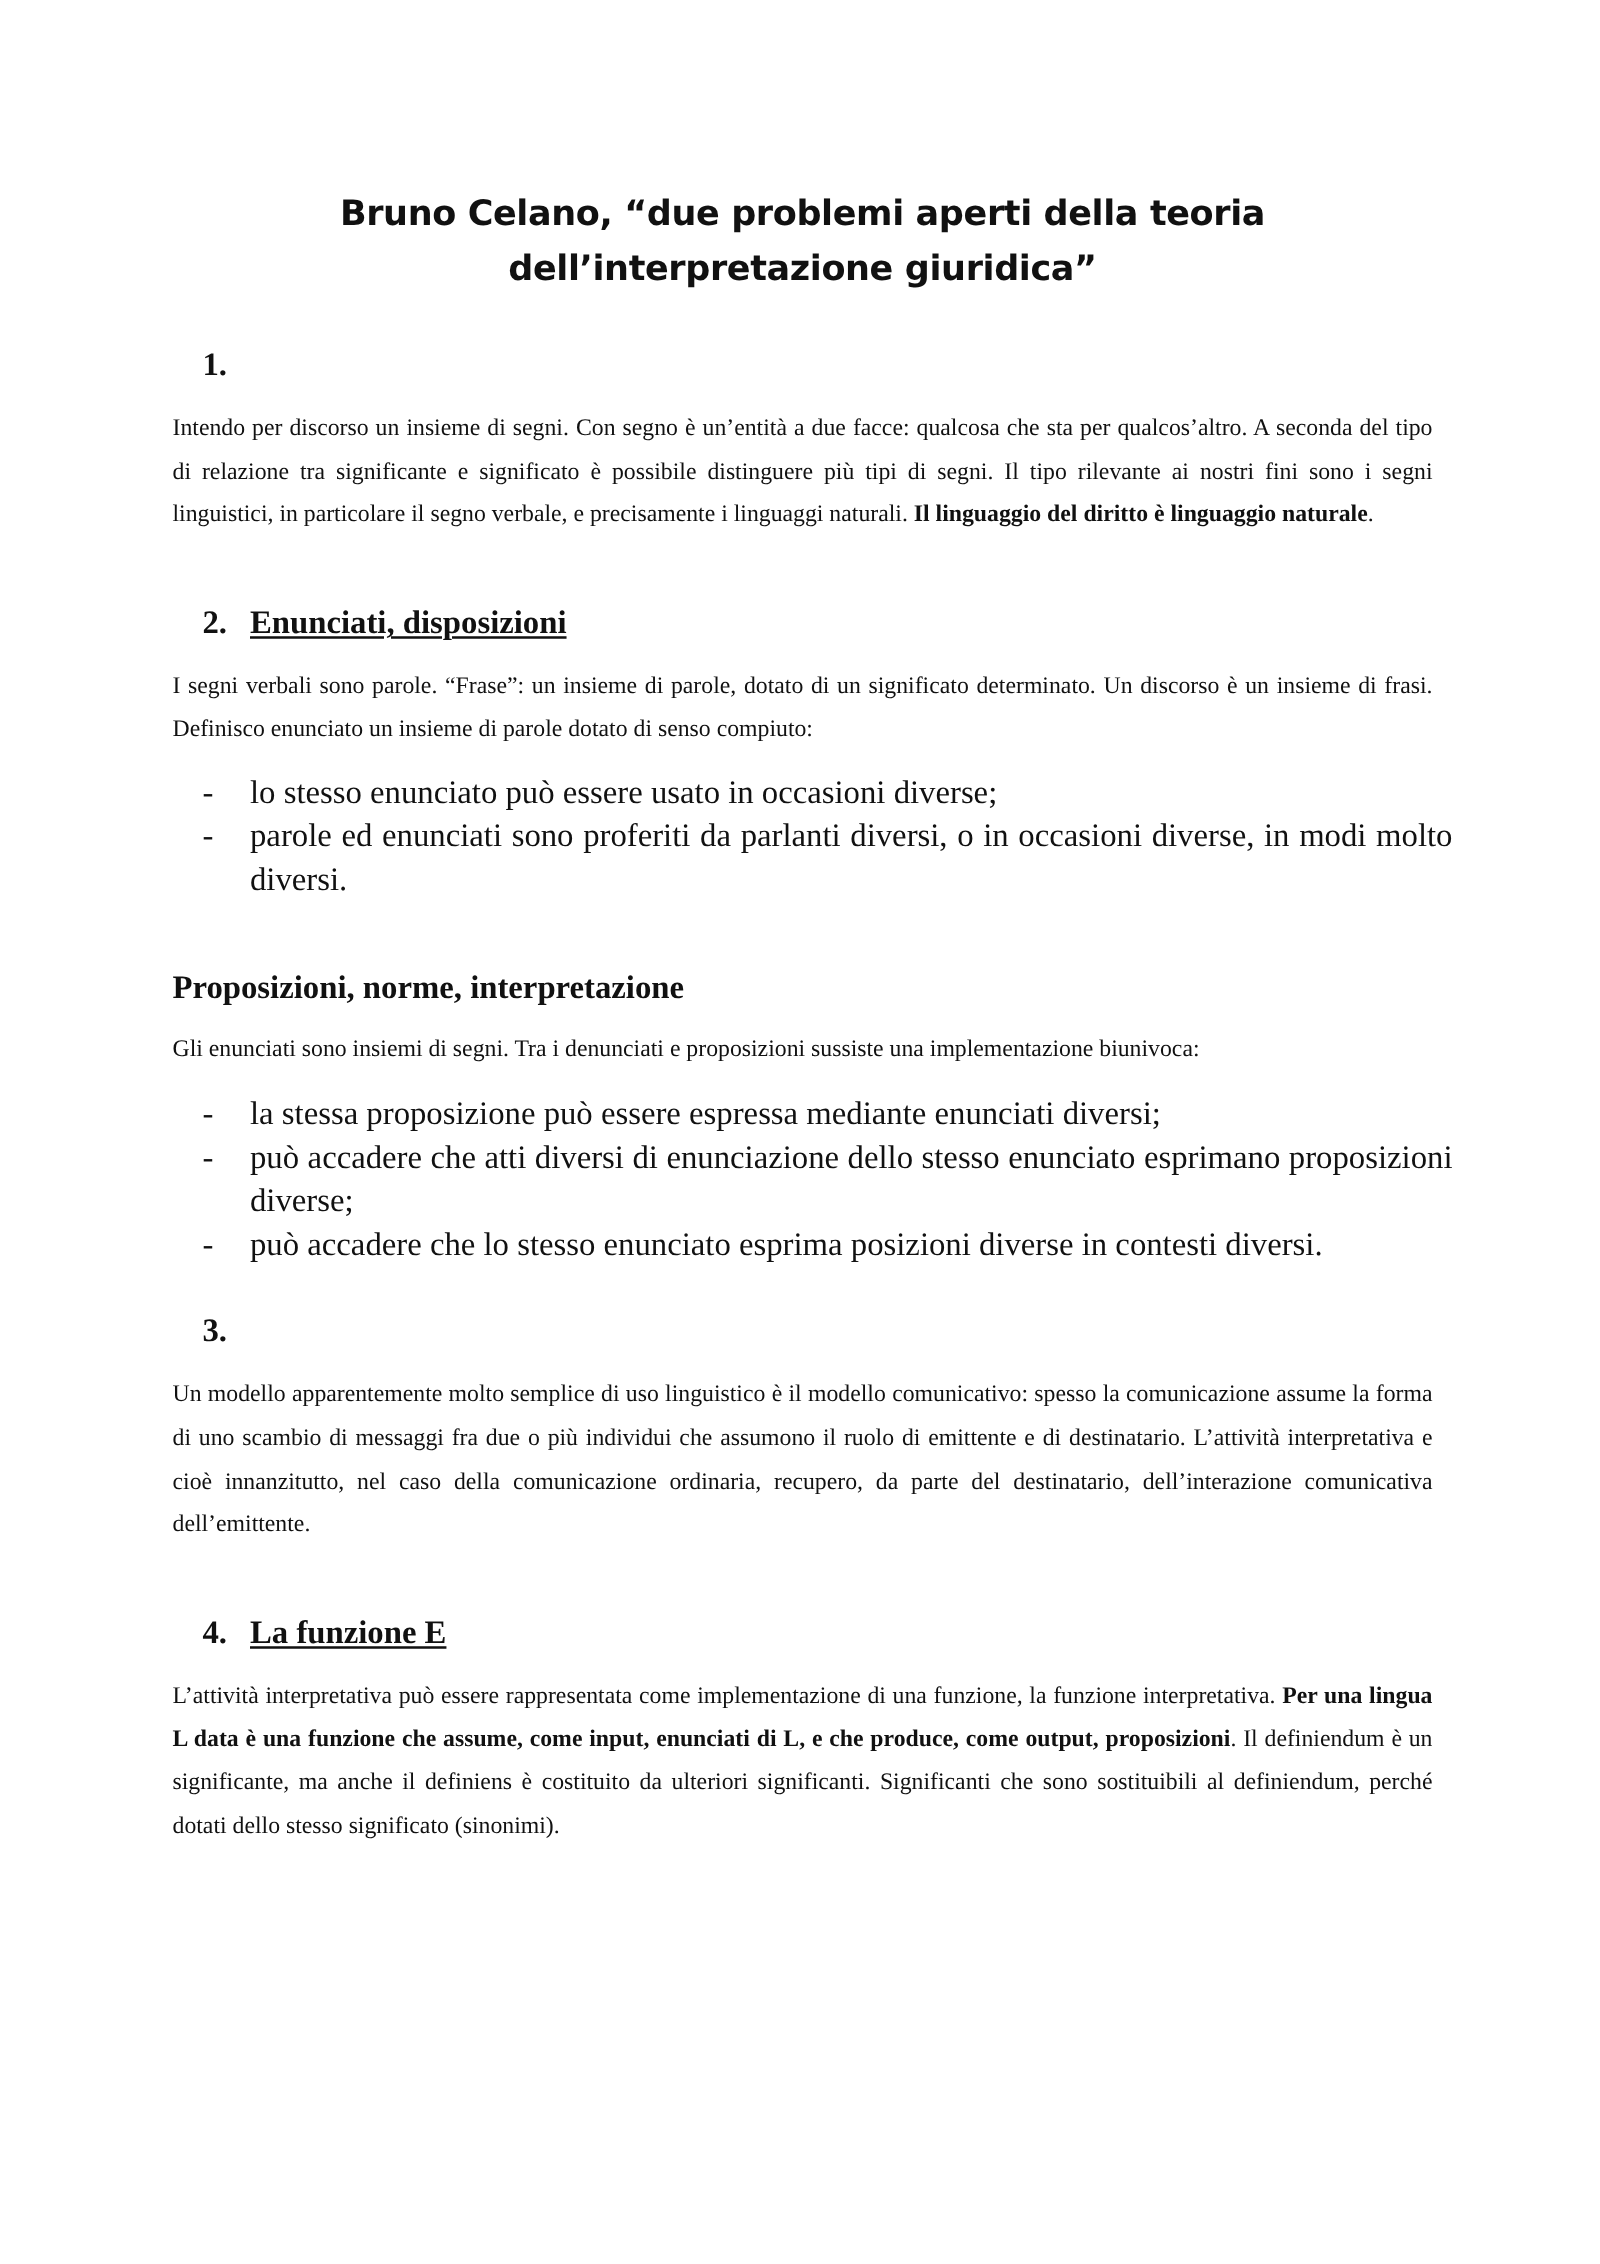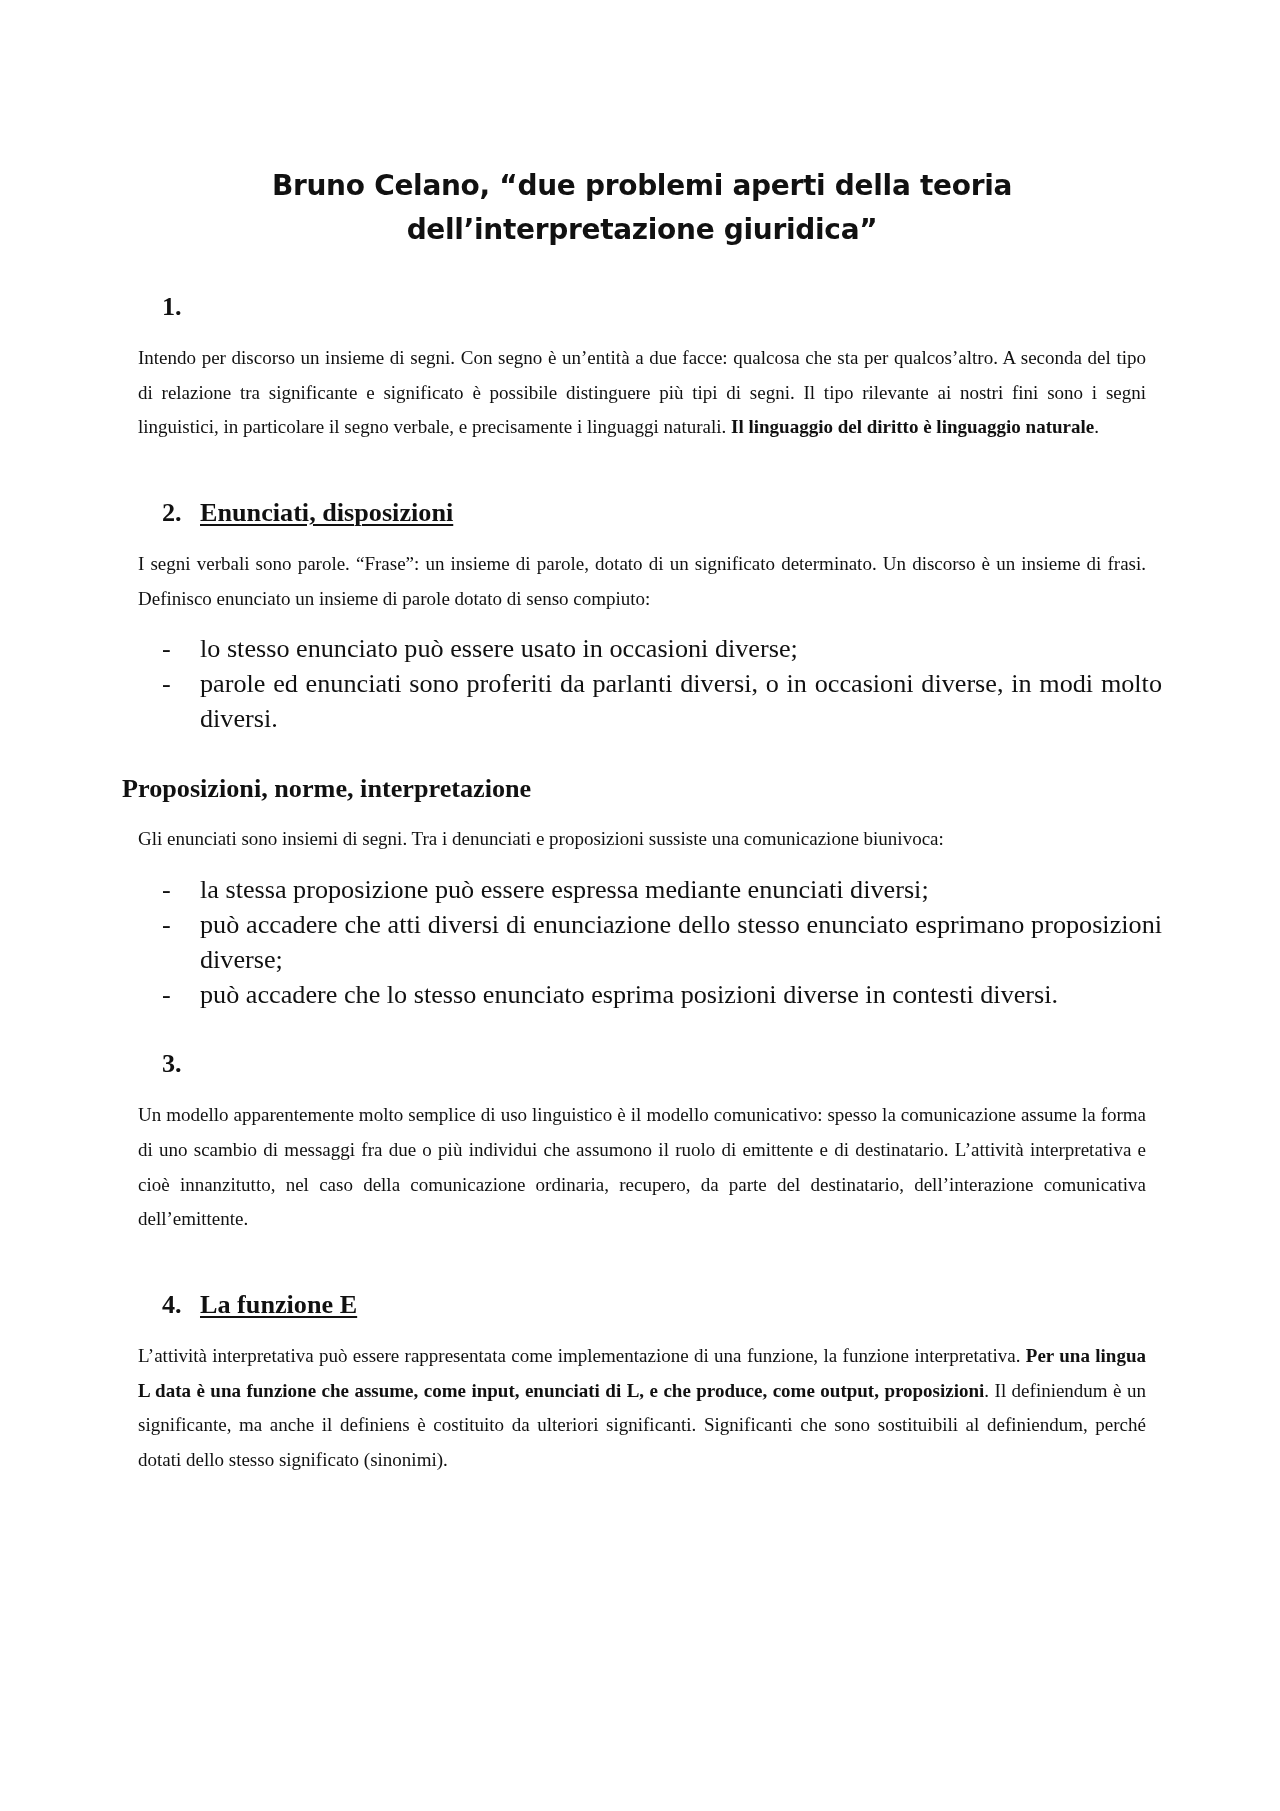--- a/index.html
+++ b/index.html
@@ -1,34 +1,34 @@
 <!DOCTYPE html>
 <html><head>
 <meta charset="utf-8">
 <style>
   html, body { margin: 0; padding: 0; background: #ffffff; }
   body { width: 1280px; height: 1811px; position: relative; overflow: hidden; color: #111111; }
   .page { position: absolute; left: 122px; top: 148px; width: 1040px; }
   .title {
     font-family: "DejaVu Sans", sans-serif; font-weight: bold; font-size: 28px;
-    line-height: 44px; text-align: center; margin: 16px 0 38px 0; letter-spacing: -0.3px;
+    line-height: 44px; text-align: center; margin: 1px 0 38px 0; letter-spacing: -0.3px;
   }
   .body-text {
     font-family: "Liberation Serif", serif; font-size: 19px; line-height: 34.8px;
     text-align: justify; margin: 16px;
   }
   .heading {
     font-family: "Liberation Serif", serif; font-size: 26.2px; line-height: 34.8px;
     font-weight: bold; margin: 0; padding-left: 40px; display: flex;
   }
   .heading .num { width: 38px; display: inline-block; }
   .heading .htext { text-decoration: underline; text-underline-offset: 3px; text-decoration-thickness: 2px; }
   .subheading {
     font-family: "Liberation Serif", serif; font-size: 26.2px; line-height: 34.8px;
-    font-weight: bold; margin: 0;
+    font-weight: bold; margin: 16px;
   }
   .gap { height: 34.8px; }
   ul.dash { list-style: none; margin: 0; padding: 0; }
   ul.dash li {
     position: relative; padding-left: 78px;
     font-family: "Liberation Serif", serif; font-size: 26.2px; line-height: 34.8px; text-align: justify;
   }
   ul.dash li .dash-mark { position: absolute; left: 40px; top: 0; }
   b { font-weight: bold; }
 </style>
@@ -57,21 +57,21 @@
     <ul class="dash">
       <li><span class="dash-mark">-</span><span>lo stesso enunciato può essere usato in occasioni diverse;</span></li>
       <li><span class="dash-mark">-</span><span>parole ed enunciati sono proferiti da parlanti diversi, o in occasioni diverse, in modi molto diversi.</span></li>
     </ul>
   </div>
 
   <div class="gap"></div>
 
   <div>
     <p class="subheading">Proposizioni, norme, interpretazione</p>
-    <p class="body-text">Gli enunciati sono insiemi di segni. Tra i denunciati e proposizioni sussiste una comunicazione biunivoca:</p>
+    <p class="body-text">Gli enunciati sono insiemi di segni. Tra i denunciati e proposizioni sussiste una implementazione biunivoca:</p>
     <ul class="dash">
       <li><span class="dash-mark">-</span><span>la stessa proposizione può essere espressa mediante enunciati diversi;</span></li>
       <li><span class="dash-mark">-</span><span>può accadere che atti diversi di enunciazione dello stesso enunciato esprimano proposizioni diverse;</span></li>
       <li><span class="dash-mark">-</span><span>può accadere che lo stesso enunciato esprima posizioni diverse in contesti diversi.</span></li>
     </ul>
   </div>
 
   <div class="gap"></div>
 
   <div>

